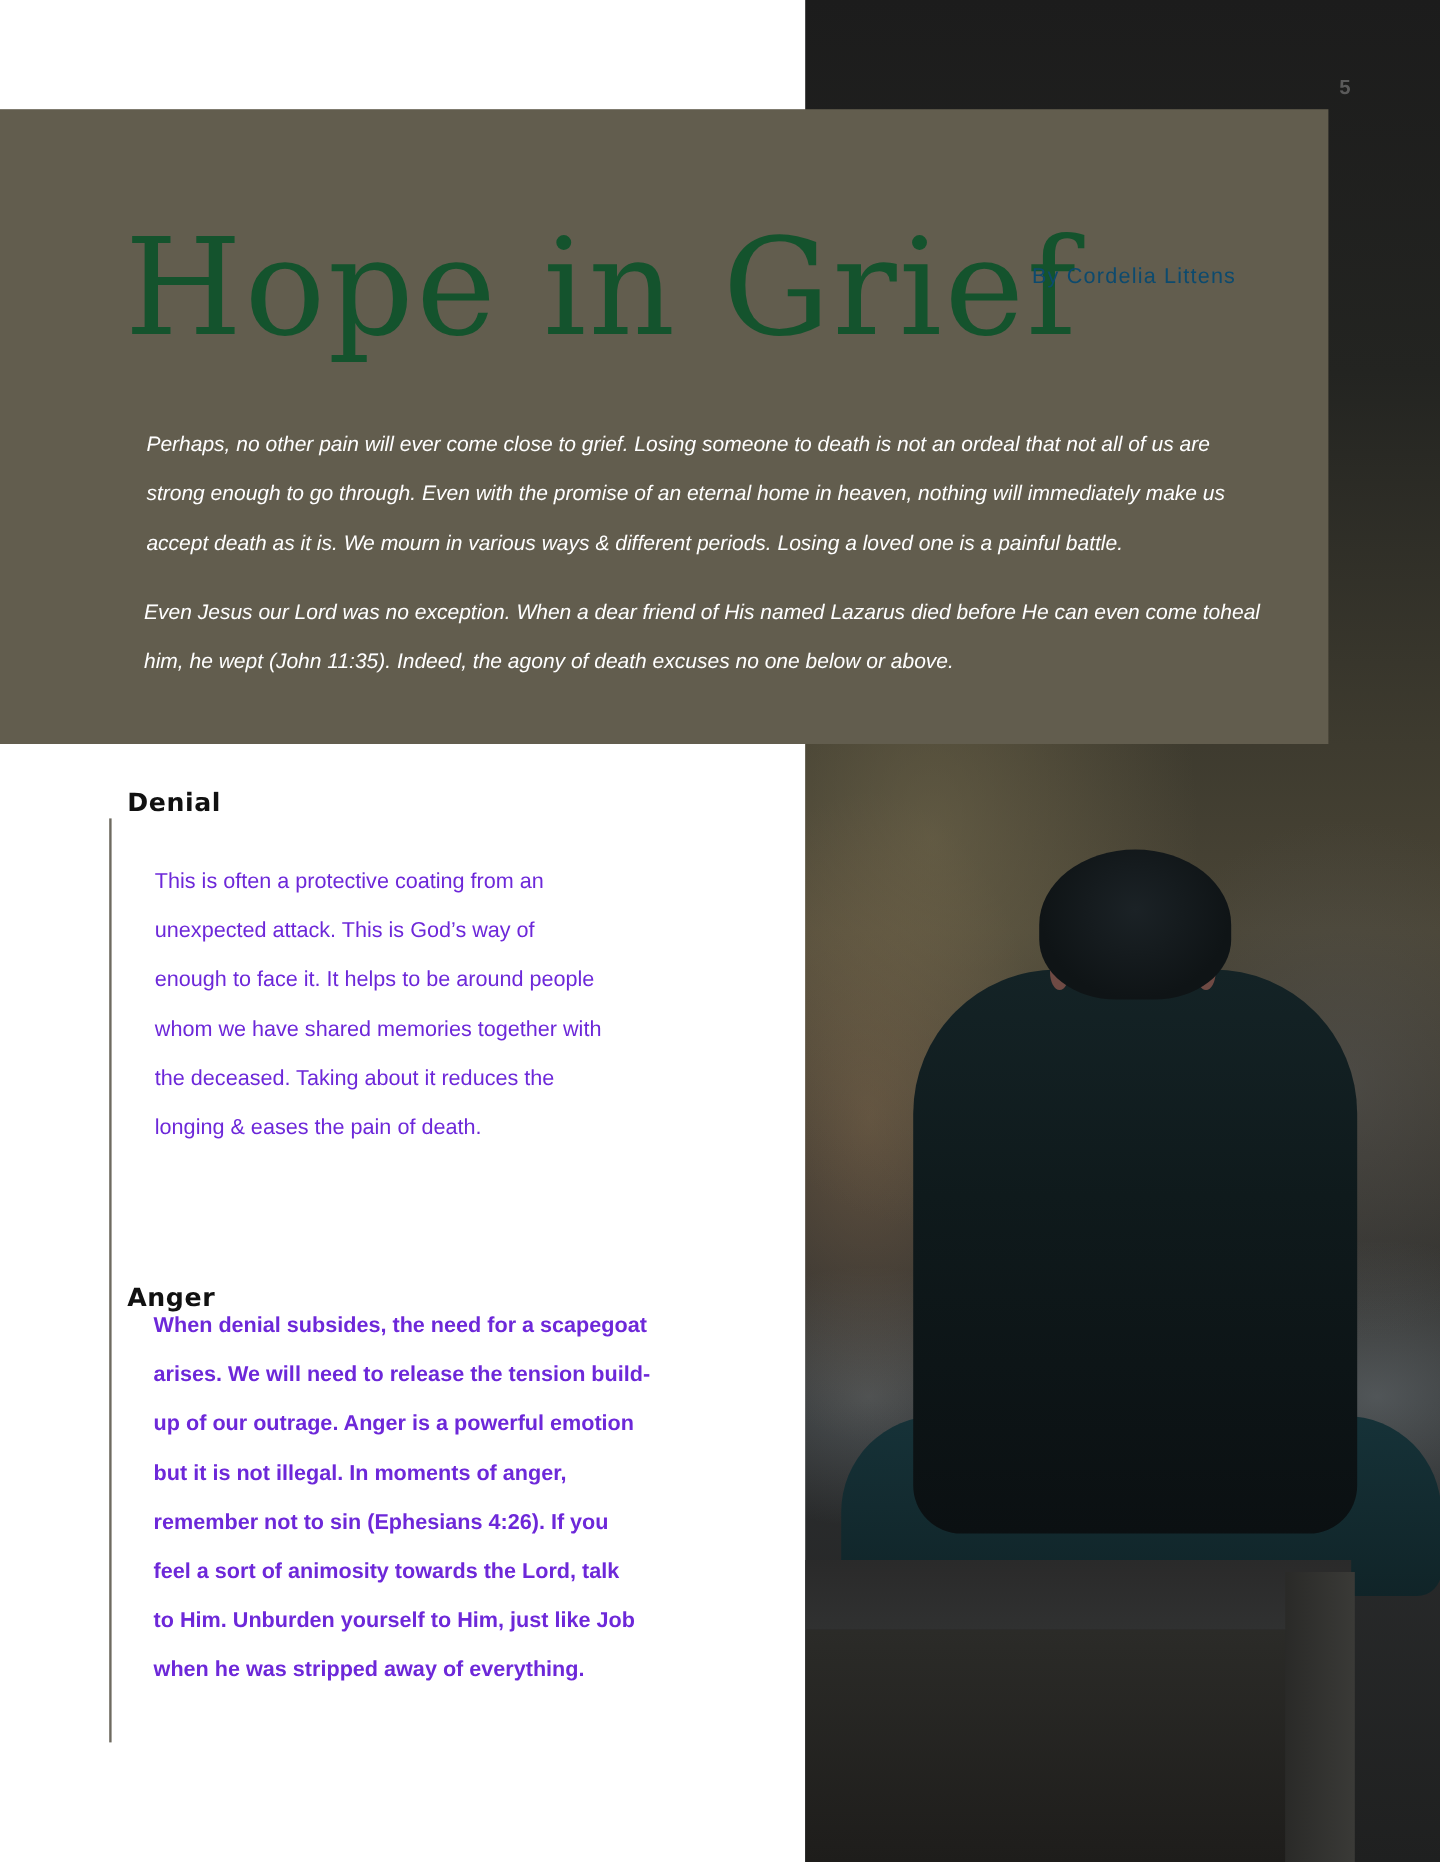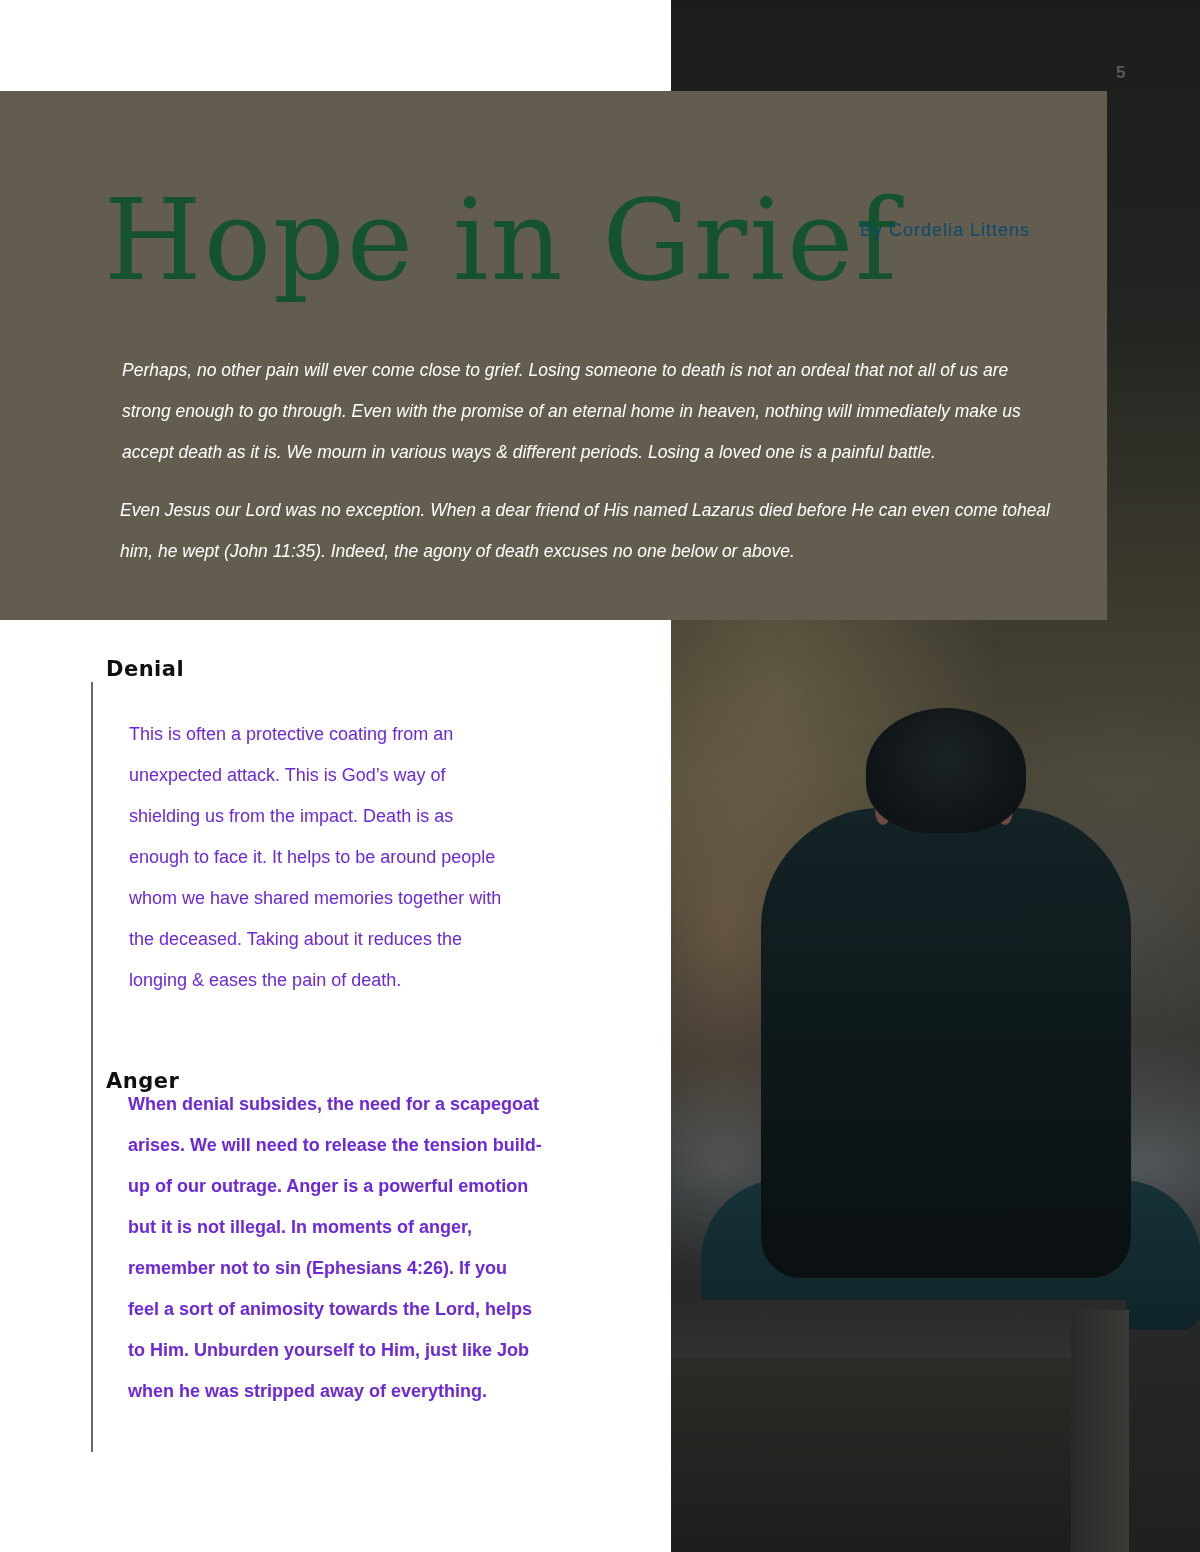--- a/index.html
+++ b/index.html
@@ -127,30 +127,29 @@
     <span>him, he wept (John 11:35). Indeed, the agony of death excuses no one below or above.</span>
   </p>
 </div>
 
 <div class="rule"></div>
 
 <h2 class="section-heading" style="top:657px;">Denial</h2>
 <div class="section-body" style="top:714px;">
   <span>This is often a protective coating from an</span>
   <span>unexpected attack. This is God’s way of</span>
-  <span>shielding us from the impact. Death is as</span>
   <span>enough to face it. It helps to be around people</span>
   <span>whom we have shared memories together with</span>
   <span>the deceased. Taking about it reduces the</span>
   <span>longing &amp; eases the pain of death.</span>
 </div>
 
 <h2 class="section-heading" style="top:1069px;">Anger</h2>
 <div class="section-body" style="top:1084px; left:104px;font-weight:bold;">
   <span>When denial subsides, the need for a scapegoat</span>
   <span>arises. We will need to release the tension build-</span>
   <span>up of our outrage. Anger is a powerful emotion</span>
   <span>but it is not illegal. In moments of anger,</span>
   <span>remember not to sin (Ephesians 4:26). If you</span>
-  <span>feel a sort of animosity towards the Lord, helps</span>
+  <span>feel a sort of animosity towards the Lord, talk</span>
   <span>to Him. Unburden yourself to Him, just like Job</span>
   <span>when he was stripped away of everything.</span>
 </div>
 
 </body></html>

